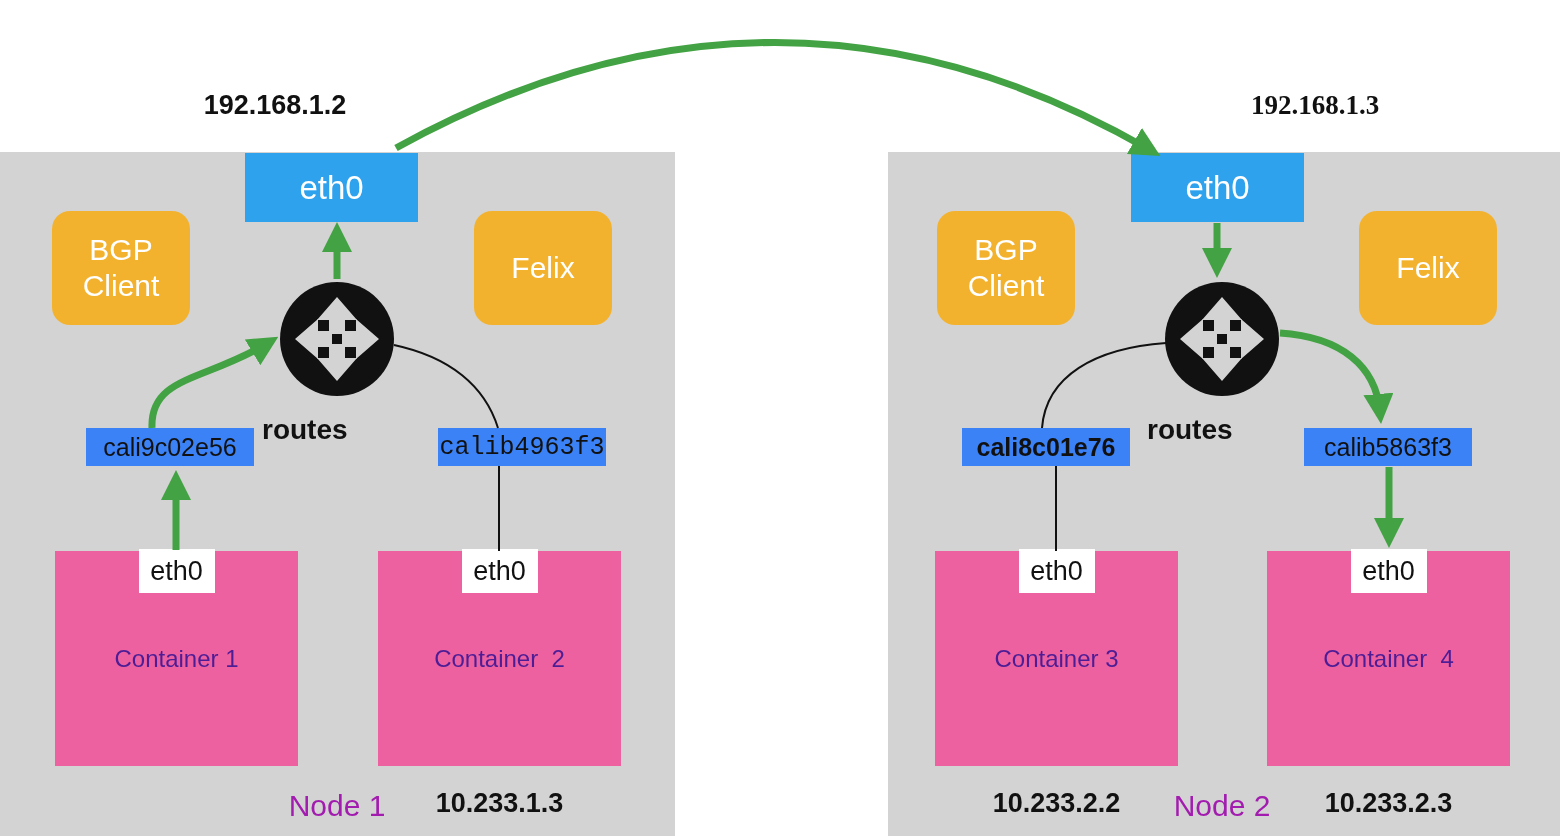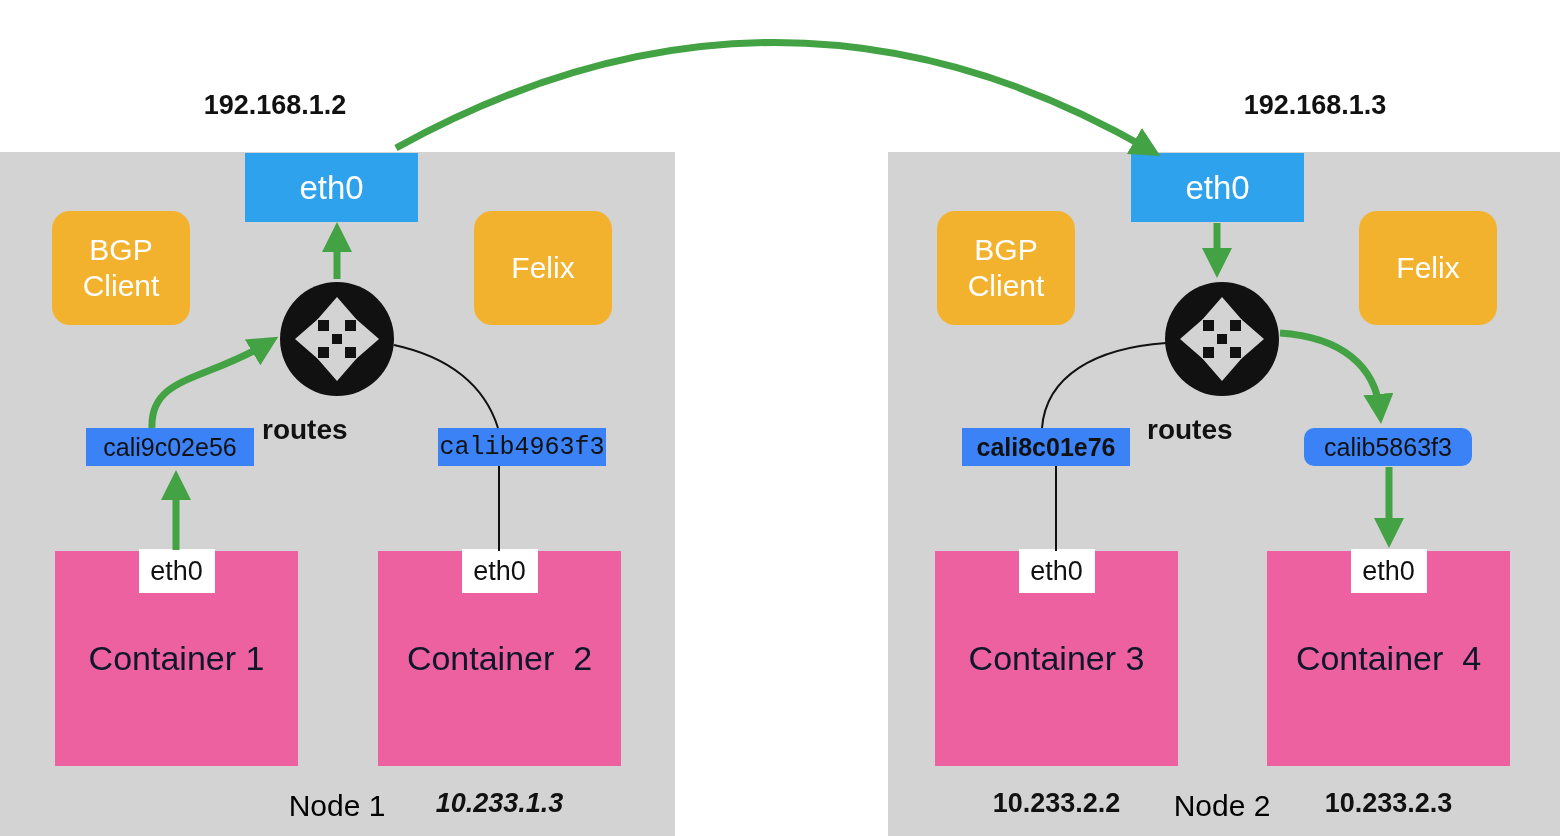--- a/index.html
+++ b/index.html
@@ -32,44 +32,44 @@
   }
   .cali{
     position:absolute;top:276px;width:168px;height:38px;background:#3b82f6;
     display:flex;align-items:center;justify-content:center;
     font-size:25px;color:#111;
   }
   .container-box{
     position:absolute;top:399px;width:243px;height:215px;background:#ed61a1;
     display:flex;align-items:center;justify-content:center;
   }
-  .container-name{color:#0f172a;font-size:34px;white-space:pre;}
+  .container-name{color:#4c1d95;font-size:24px;white-space:pre;}
   .chip{
     position:absolute;top:-2px;left:50%;transform:translateX(-50%);
     width:76px;height:44px;background:#ffffff;
     display:flex;align-items:center;justify-content:center;
     font-size:27px;color:#111;
   }
   .pod-ip{
     position:absolute;top:636px;width:243px;text-align:center;
     font-size:27px;font-weight:700;color:#111;
   }
   .node-label{
     position:absolute;top:637px;width:200px;text-align:center;
-    font-size:30px;color:#000000;
+    font-size:30px;color:#a21caf;
   }
   .overlay{position:absolute;left:0;top:0;width:1560px;height:836px;pointer-events:none;}
 </style>
 </head>
 <body>
 
 <div class="canvas">
 
   <div class="host-ip" style="left:125px;">192.168.1.2</div>
-  <div class="host-ip" style="left:1165px;">192.168.1.3</div>
+  <div class="host-ip" style="left:1165px;font-family:Liberation Serif, serif;">192.168.1.3</div>
 
   <div class="node" style="left:0;width:675px;">
     <div class="nic" style="left:245px;">
       <span>eth0</span>
     </div>
     <div class="svc" style="left:52px;">
       <span>BGP Client</span>
     </div>
     <div class="svc" style="left:474px;">
       <span>Felix</span>
@@ -99,21 +99,21 @@
       </div>
       <span class="container-name">Container 1</span>
     </div>
     <div class="container-box" style="left:378px;">
       <div class="chip">
         <span>eth0</span>
       </div>
       <span class="container-name">Container  2</span>
     </div>
 
-    <div class="pod-ip" style="left:378px;font-style:italic;">10.233.1.3</div>
+    <div class="pod-ip" style="left:378px;">10.233.1.3</div>
     <div class="node-label" style="left:237px;">Node 1</div>
   </div>
 
   <div class="node" style="left:888px;width:672px;">
     <div class="nic" style="left:243px;">
       <span>eth0</span>
     </div>
     <div class="svc" style="left:49px;">
       <span>BGP Client</span>
     </div>
@@ -128,21 +128,21 @@
         <path d="M57 15 L77 38 L65 38 L65 52 L49 52 L49 38 L37 38 Z" transform="rotate(90 57 57)"></path>
         <path d="M57 15 L77 38 L65 38 L65 52 L49 52 L49 38 L37 38 Z" transform="rotate(180 57 57)"></path>
         <path d="M57 15 L77 38 L65 38 L65 52 L49 52 L49 38 L37 38 Z" transform="rotate(270 57 57)"></path>
       </g>
     </svg>
     <div class="routes" style="left:259px;">routes</div>
 
     <div class="cali" style="left:74px;font-weight:bold;">
       <span>cali8c01e76</span>
     </div>
-    <div class="cali" style="left:416px;border-radius:10px;">
+    <div class="cali" style="left:416px;">
       <span>calib5863f3</span>
     </div>
 
     <div class="container-box" style="left:47px;">
       <div class="chip">
         <span>eth0</span>
       </div>
       <span class="container-name">Container 3</span>
     </div>
     <div class="container-box" style="left:379px;">

